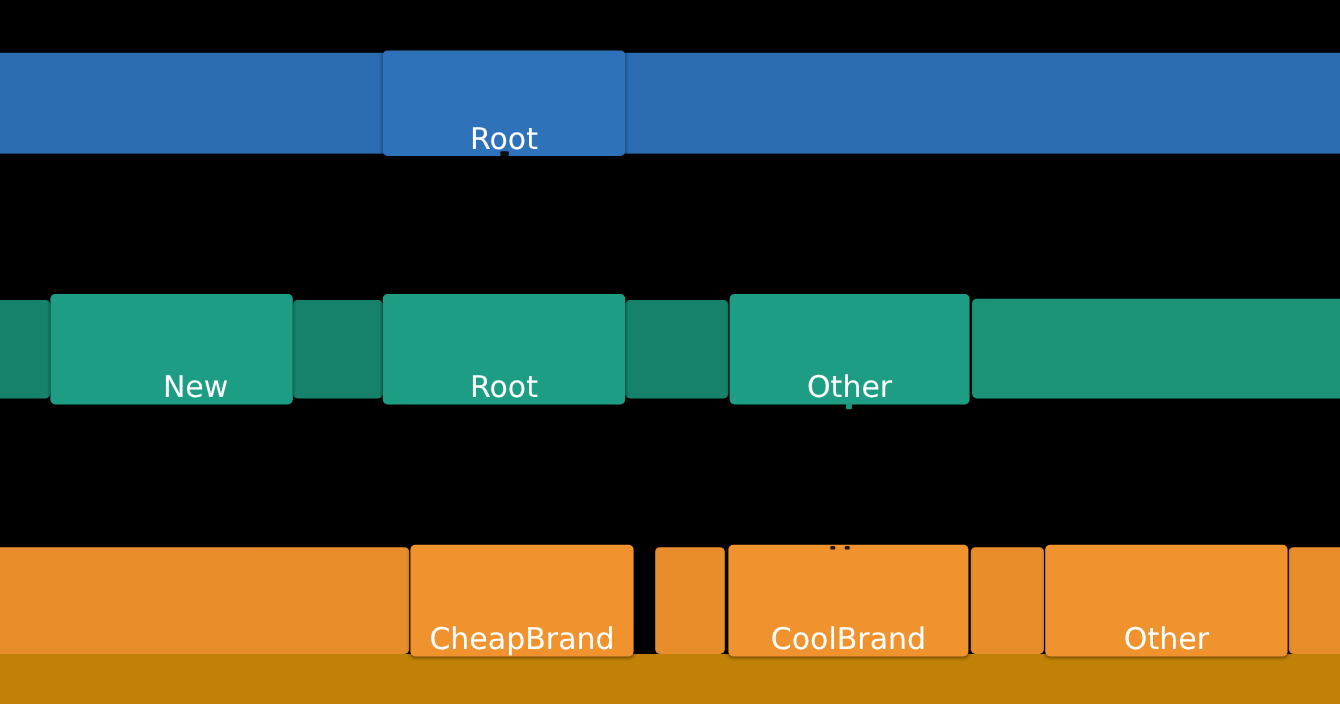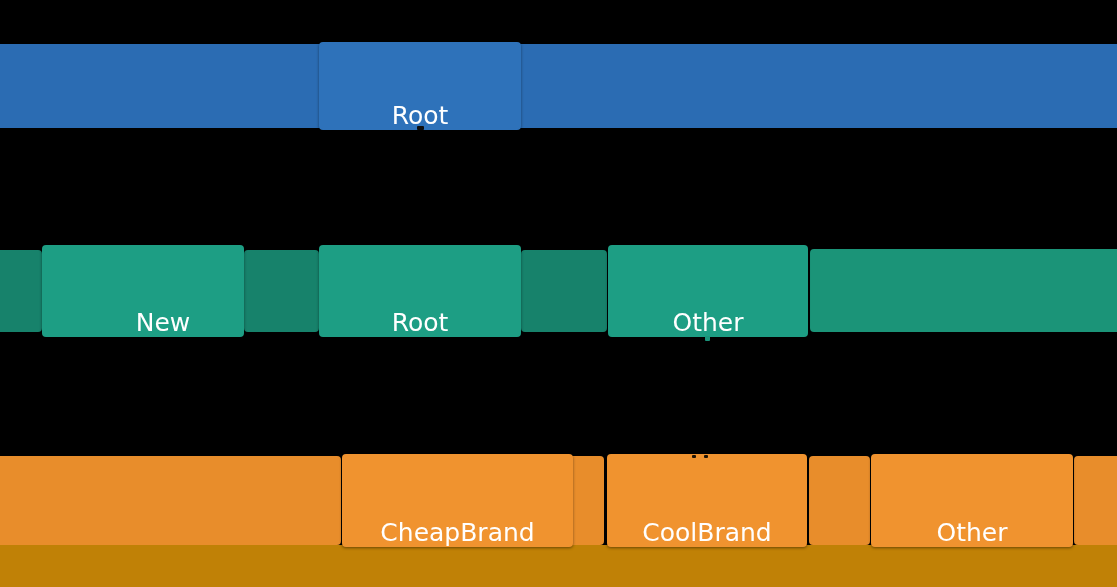--- a/index.html
+++ b/index.html
@@ -66,21 +66,21 @@
     </div>
     <div class="rect node" style="left: 42px; top: 245px; width: 202px; height: 92px; background: rgb(29, 158, 132); padding-left: 40px;">
       <span class="node-label">New</span>
     </div>
     <div class="rect node" style="left: 319px; top: 245px; width: 202px; height: 92px; background: rgb(29, 158, 132);">
       <span class="node-label">Root</span>
     </div>
     <div class="rect node" style="left: 608px; top: 245px; width: 200px; height: 92px; background: rgb(29, 158, 132);">
       <span class="node-label">Other</span>
     </div>
-    <div class="rect node" style="left: 342px; top: 454px; width: 231px; height: 93px; background: rgb(240, 147, 47);">
+    <div class="rect node" style="left: 342px; top: 454px; width: 186px; height: 93px; background: rgb(240, 147, 47);">
       <span class="node-label">CheapBrand</span>
     </div>
     <div class="rect node" style="left: 607px; top: 454px; width: 200px; height: 93px; background: rgb(240, 147, 47);">
       <span class="node-label">CoolBrand</span>
     </div>
     <div class="rect node" style="left: 871px; top: 454px; width: 202px; height: 93px; background: rgb(240, 147, 47);">
       <span class="node-label">Other</span>
     </div>
     <div class="rect nub" style="left: 417px; top: 126px; width: 7px; height: 4px; background: rgb(13, 13, 13);"></div>
     <div class="rect nub" style="left: 705px; top: 336px; width: 5px; height: 5px; background: rgb(27, 148, 123);"></div>

